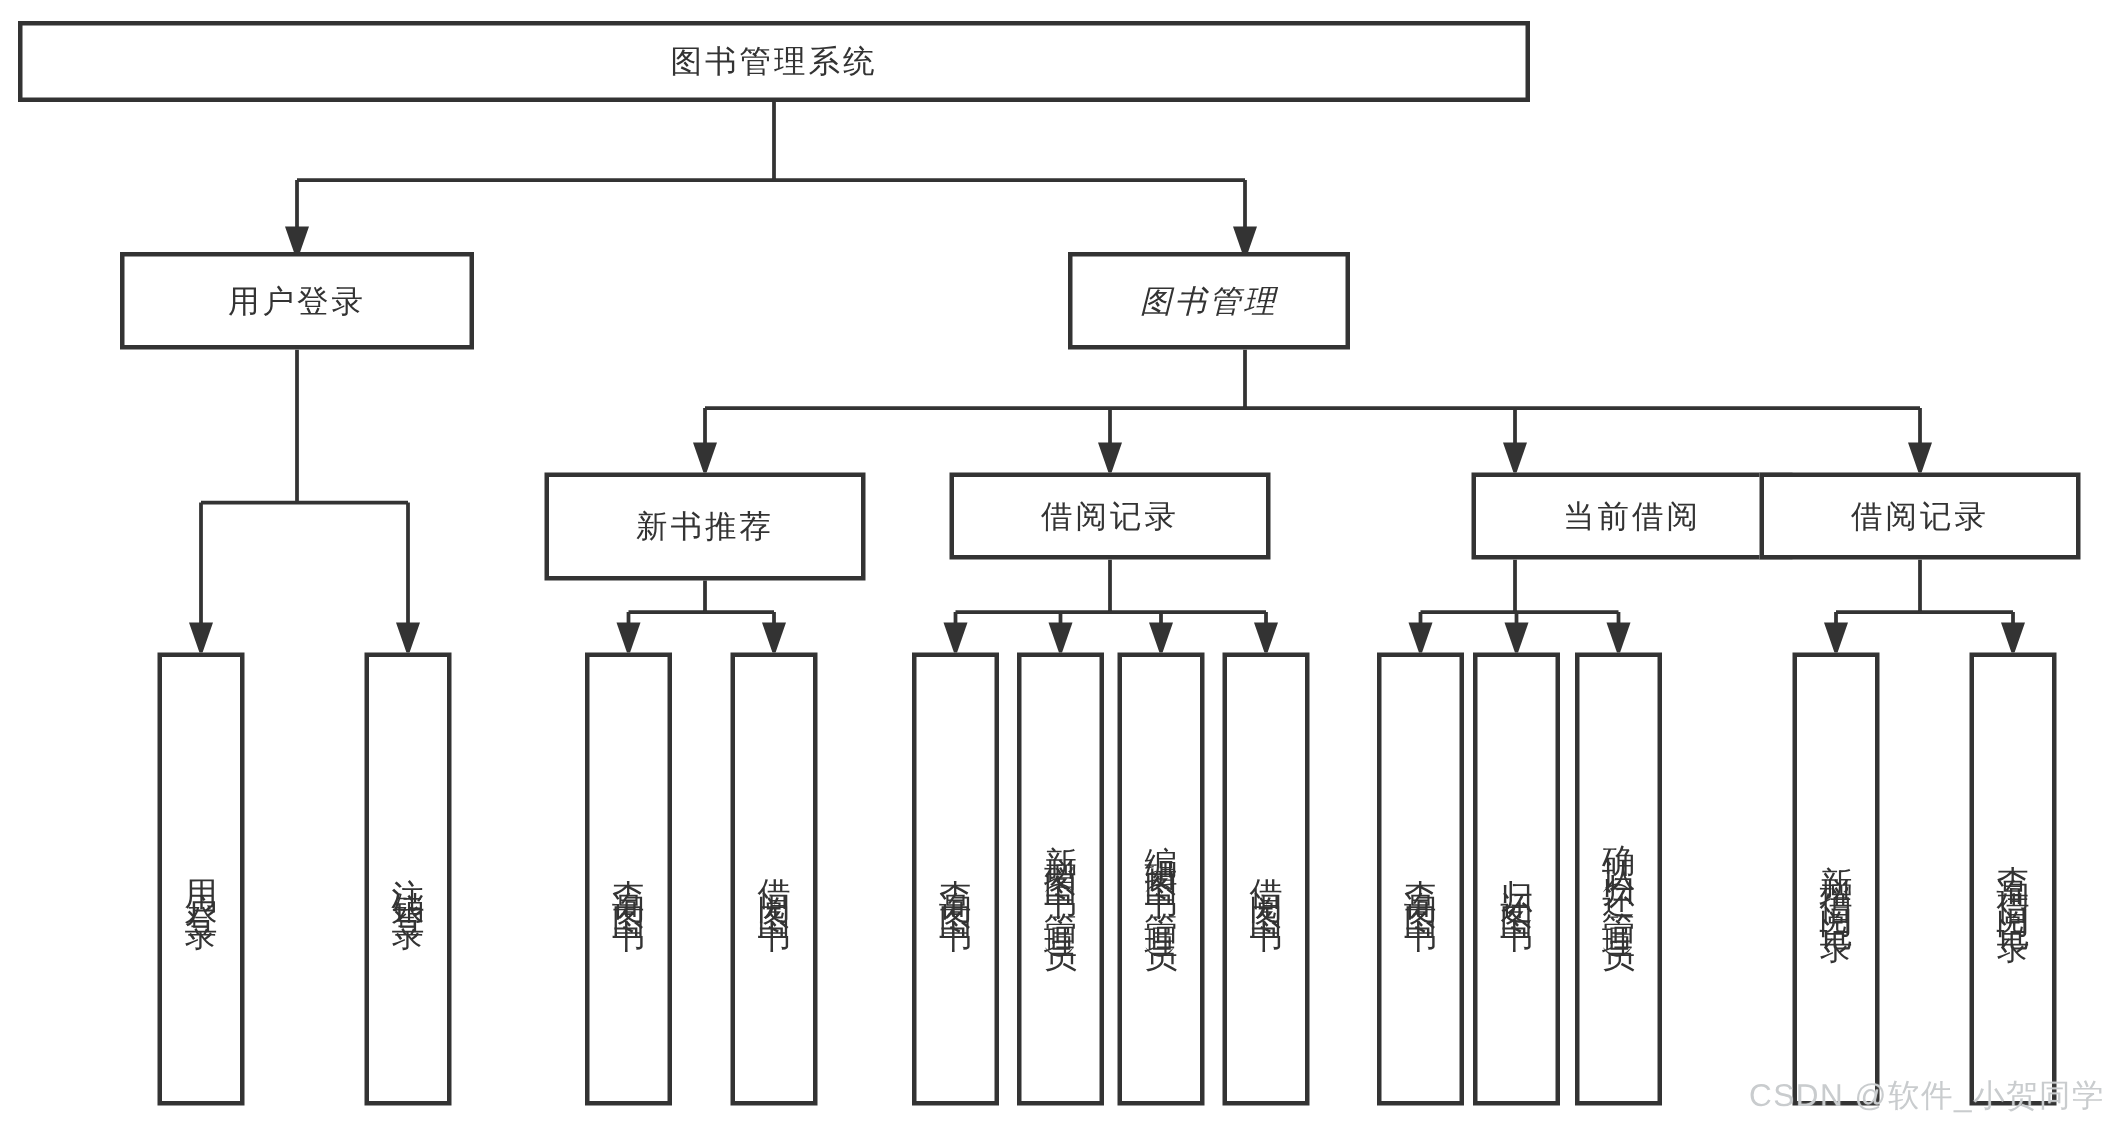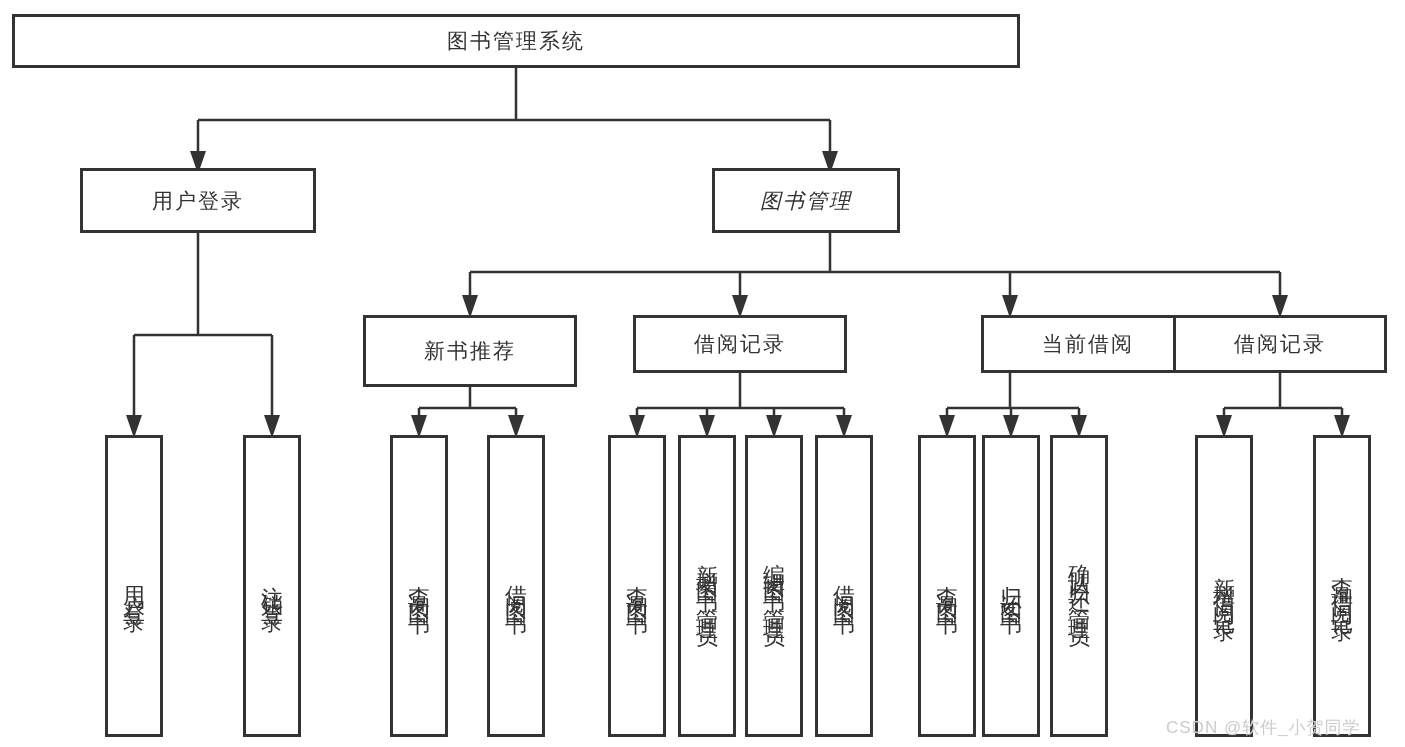--- a/index.html
+++ b/index.html
@@ -41,21 +41,21 @@
     writing-mode: vertical-rl;
     text-orientation: mixed;
     font-size: 22px;
     letter-spacing: 9px;
     white-space: normal;
   }
   .watermark {
     position: absolute;
     left: 1166px;
     top: 716px;
-    font-size: 17px;
+    font-size: 21px;
     letter-spacing: 1px;
     color: #c9ccce;
     text-shadow: 0 0 1px rgba(255,255,255,0.6);
     z-index: 6;
     white-space: nowrap;
   }
 </style>
 </head>
 <body>
 

